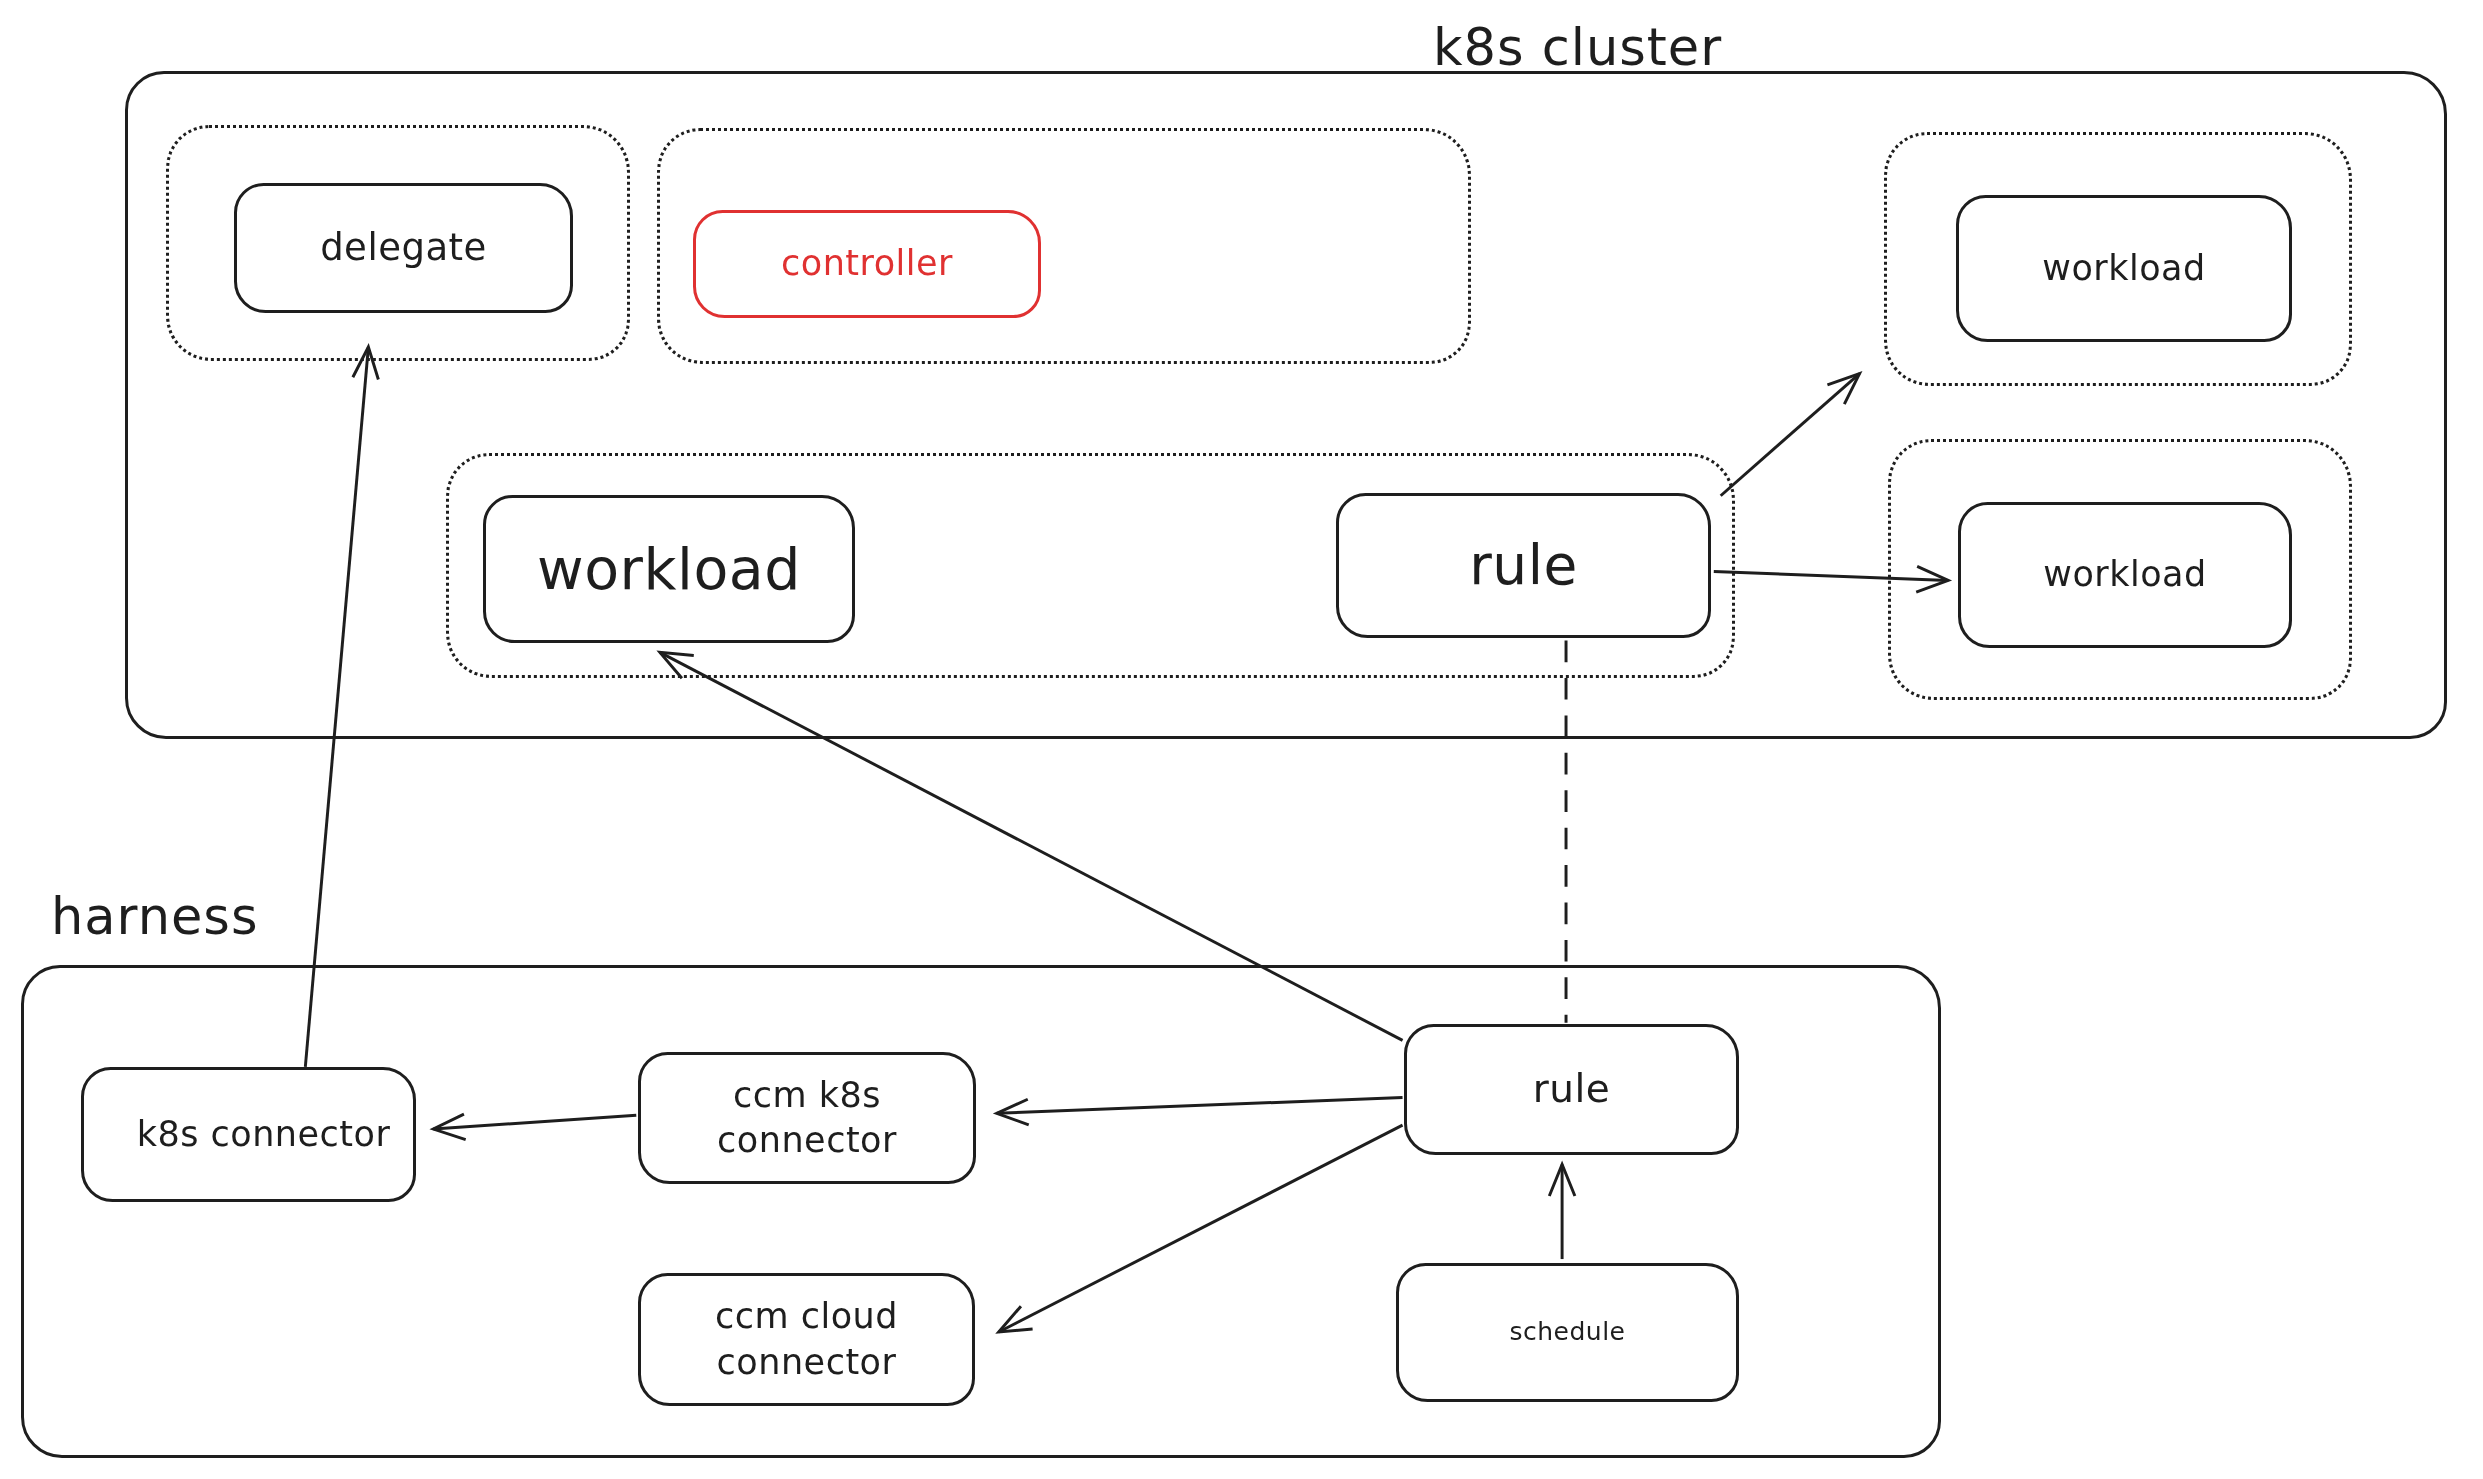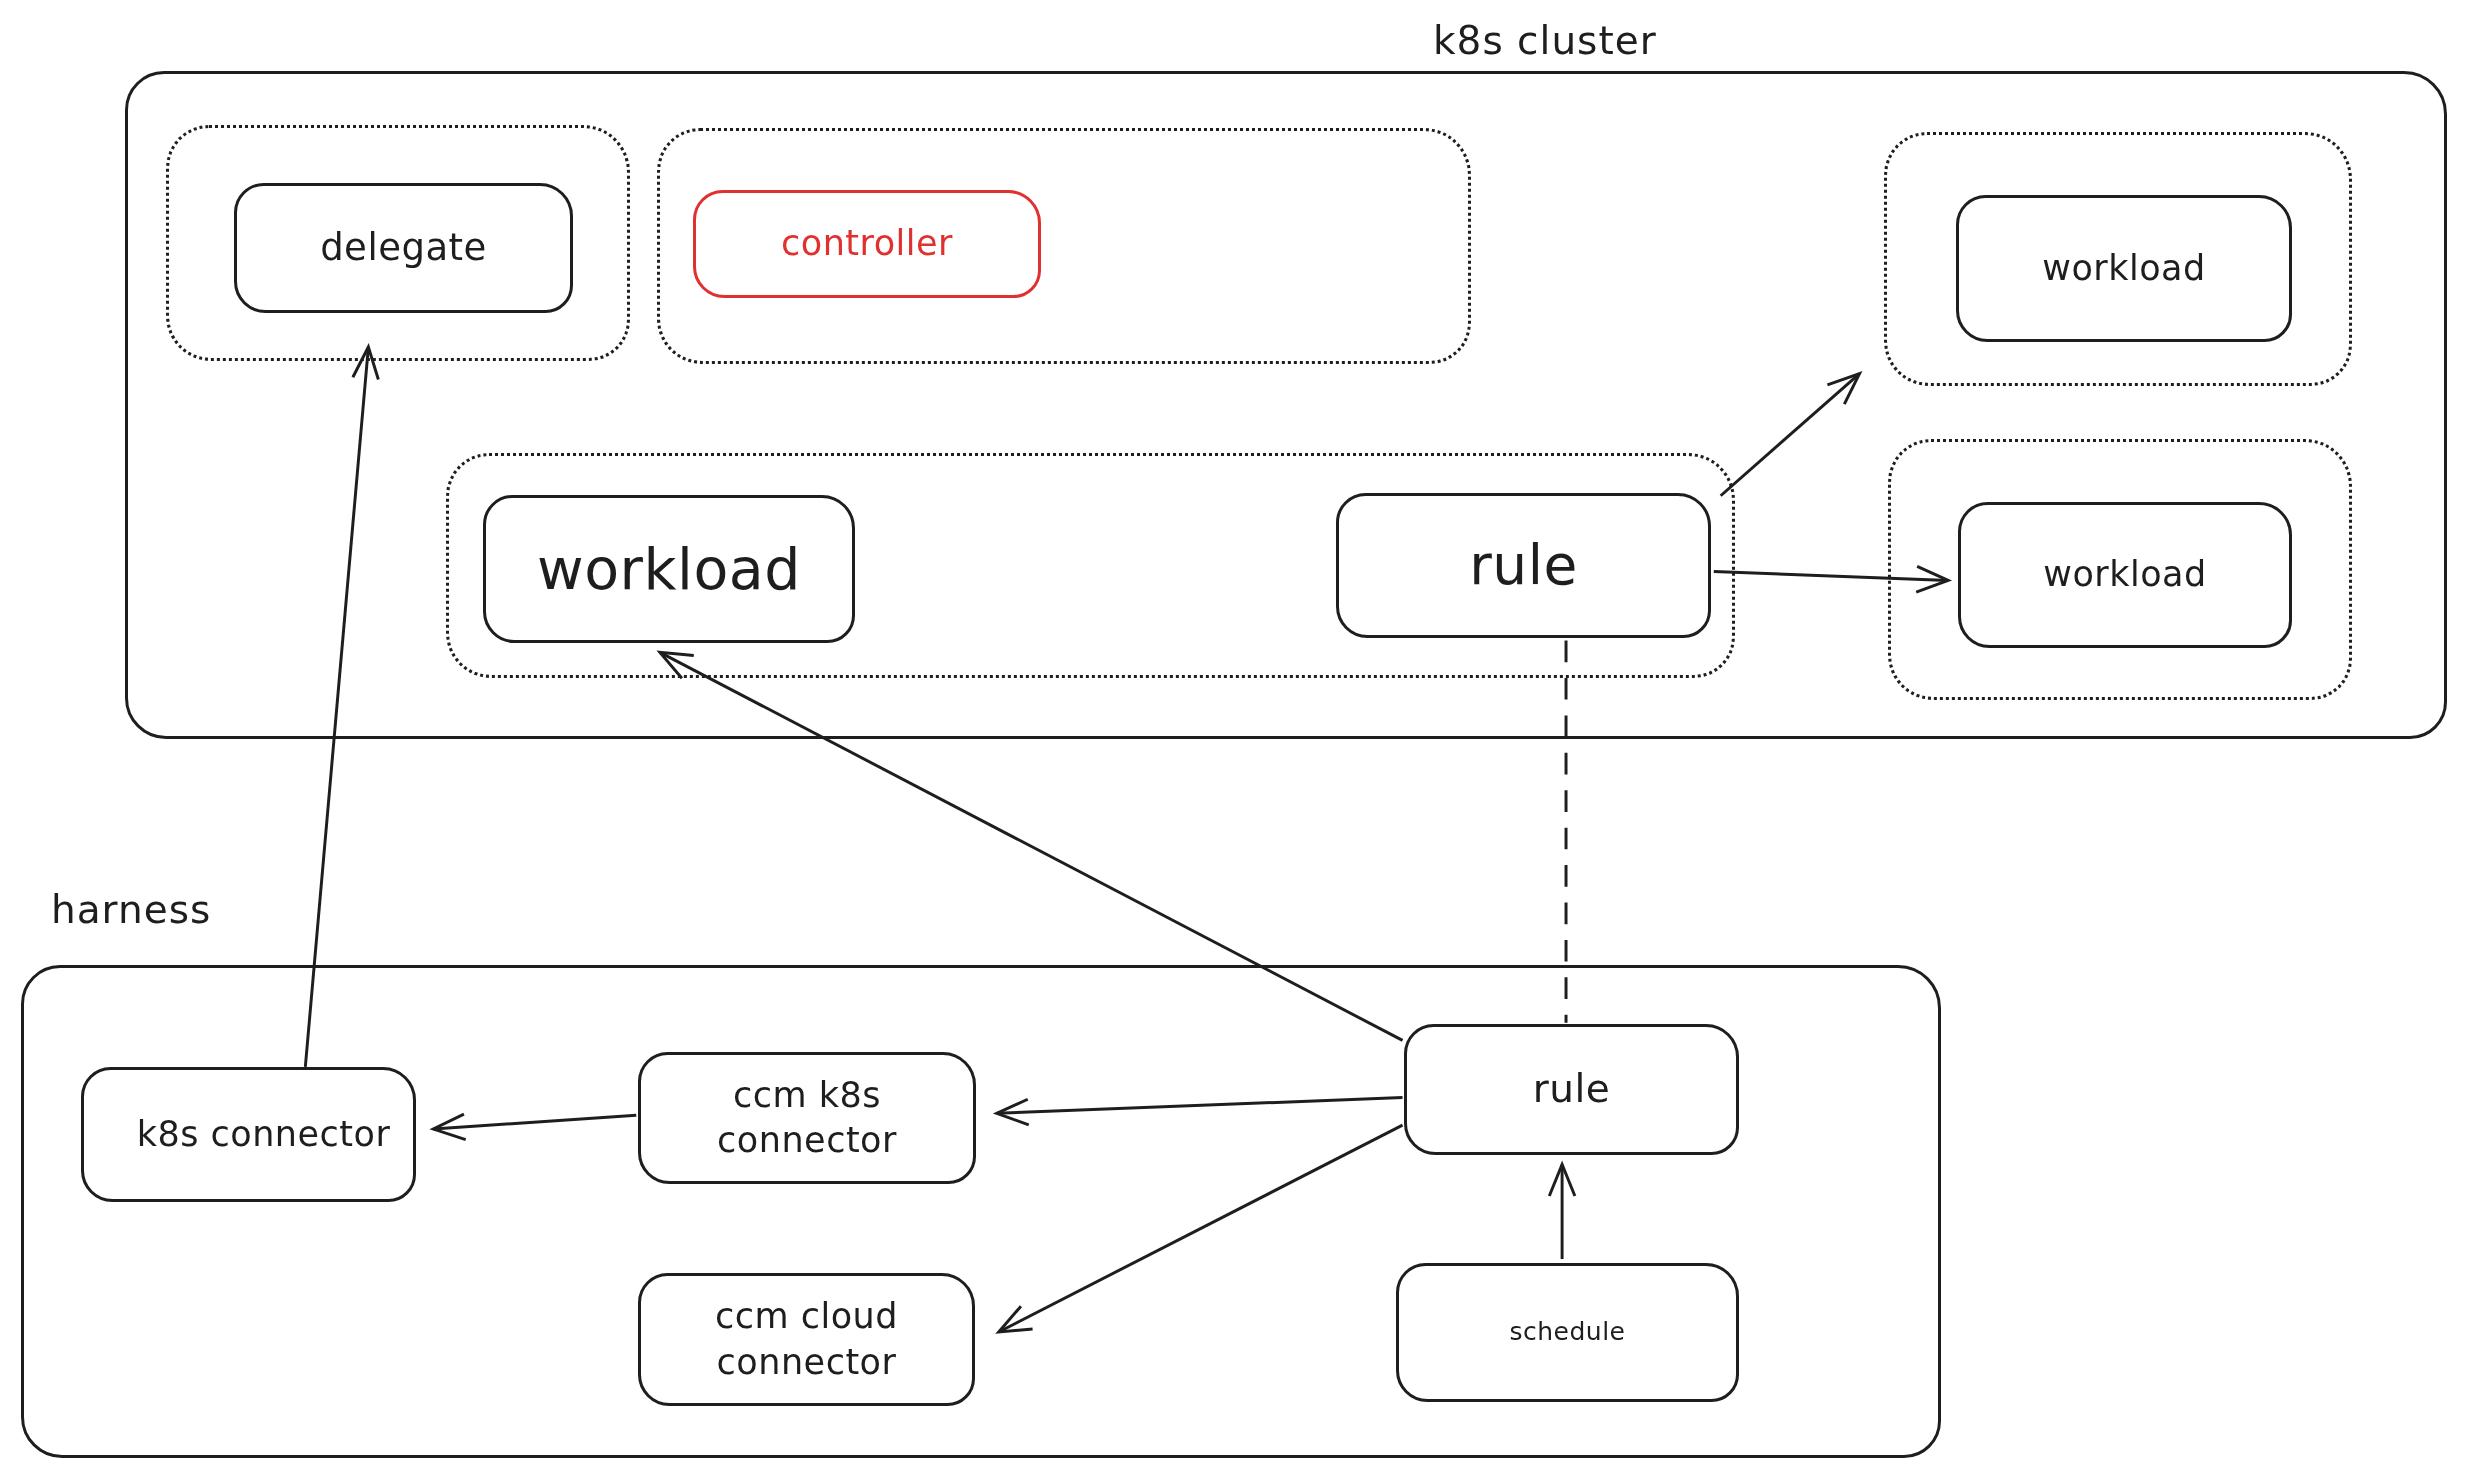--- a/index.html
+++ b/index.html
@@ -26,42 +26,42 @@
     border-radius: 29.6px 33px 27.6px 31.5px;
     background: var(--bg);
     display: flex;
     align-items: center;
     justify-content: center;
     text-align: center;
     font-size: 35px;
     line-height: 1.3;
     letter-spacing: 0.5px;
   }
-  .node.red { border-color: var(--accent); color: var(--accent); }
+  .node.red { border-color: var(--accent); color: var(--accent); margin-top: 20px; }
   .node.big { font-size: 57px; }
 
   
   .group {
     position: absolute;
     border: 3.9px dotted var(--stroke);
     border-radius: 43px 47px 41px 45px;
     background: transparent;
   }
 
   
   .container {
     position: absolute;
     border: 3px solid var(--stroke);
     border-radius: 39px 43px 37px 41px;
     background: transparent;
   }
 
   .title-label {
     position: absolute;
-    font-size: 39px;
+    font-size: 51px;
     letter-spacing: 1px;
     white-space: nowrap;
   }
 
   svg.edges {
     position: absolute;
     left: 0; top: 0;
     width: 2483px;
     height: 1480px;
     pointer-events: none;

